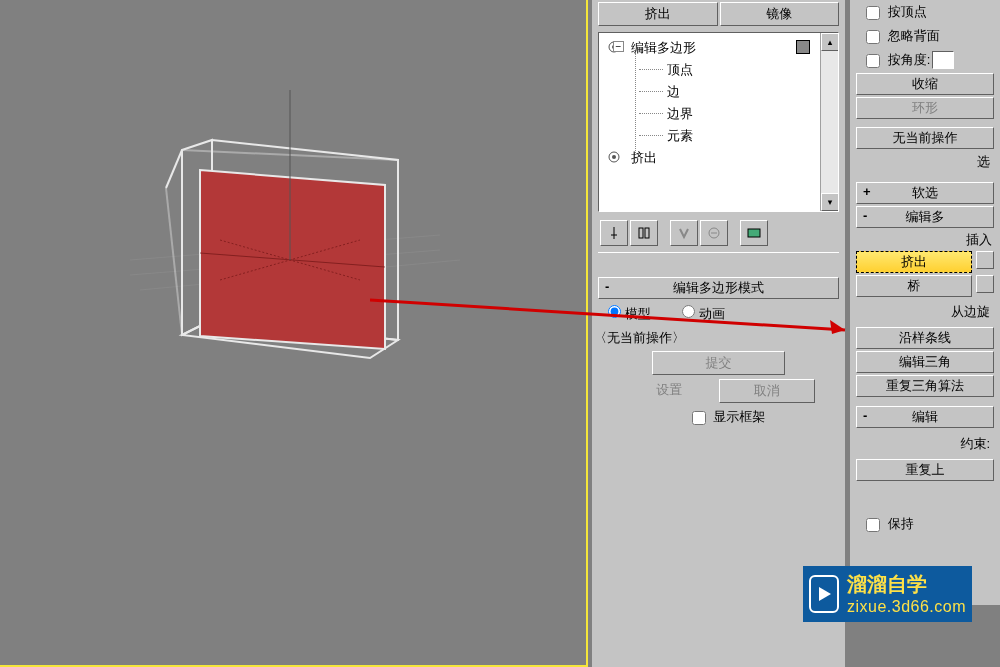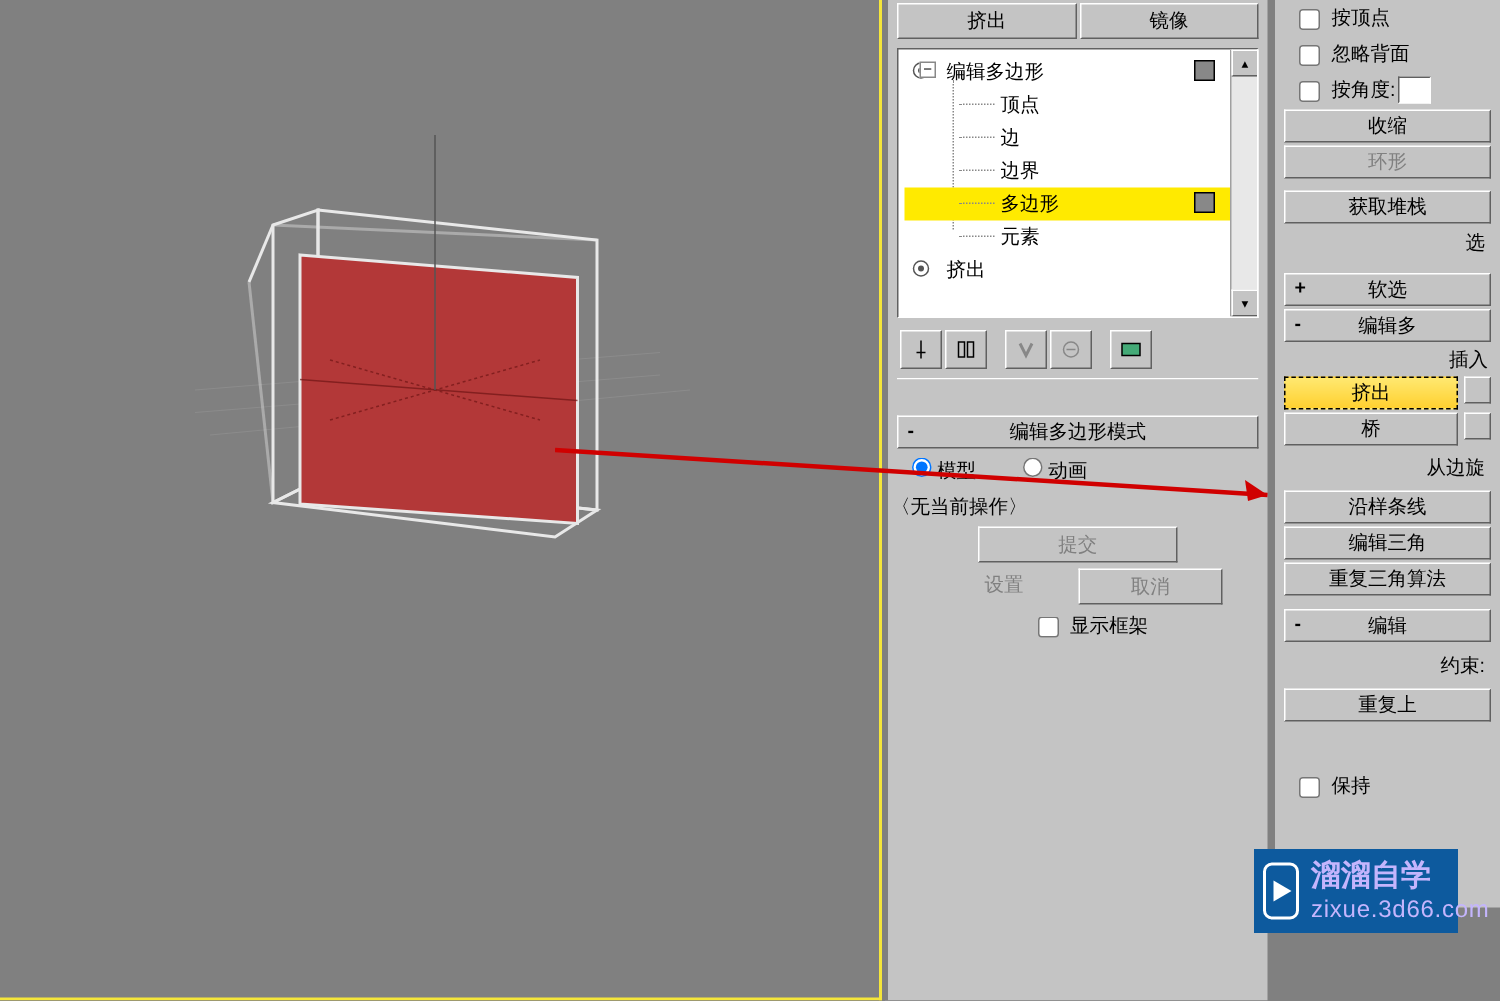--- a/index.html
+++ b/index.html
@@ -47,21 +47,21 @@
     
     .mini-btn-box { width: 18px; height: 18px; background: #c4c4c4; border: 1px solid #fff; border-right-color: #606060; border-bottom-color: #606060; display: inline-block; vertical-align: middle; margin-left: 2px; cursor: pointer; }
     
     .highlighted-btn { background: linear-gradient(#ffe870, #ffd030); border: 1px dashed #000; padding: 1px 6px; }
     
     .grid-row { display: flex; padding: 1px 6px; gap: 2px; }
     .grid-row .btn { flex: 1; padding: 1px 2px; }
     
     .red-arrow { position: absolute; left: 370px; top: 290px; width: 490px; height: 60px; pointer-events: none; z-index: 100; }
     
-    .watermark { position: absolute; right: 28px; bottom: 45px; width: 136px; height: 56px; background: #0d5a9e; color: #c4b5fd; display: flex; align-items: center; padding: 6px; z-index: 200; }
+    .watermark { position: absolute; right: 28px; bottom: 45px; width: 169px; height: 56px; background: #0d5a9e; color: #fde047; display: flex; align-items: center; padding: 6px; z-index: 200; }
     .watermark-icon { width: 38px; height: 38px; border: 2px solid #fff; border-radius: 6px; margin-right: 8px; display: flex; align-items: center; justify-content: center; }
     .watermark-text { line-height: 1.3; }
     .watermark-main { font-size: 20px; font-weight: bold; }
     .watermark-sub { font-size: 16px; letter-spacing: 0.5px; }
     
     .disabled-btn { color: #808080; }
     
     
     .box3d { position: absolute; left: 160px; top: 140px; width: 280px; height: 280px; }
     .box3d svg { width: 100%; height: 100%; overflow: visible; }
@@ -120,21 +120,20 @@
           <circle cx="7" cy="6" r="5" fill="none" stroke="#555"></circle>
           <circle cx="7" cy="6" r="2" fill="#555"></circle>
         </svg>
       <span class="tree-expand">−</span>
       <span>编辑多边形</span>
       <span class="color-swatch"></span>
     </div>
     <div class="tree-item level2"><span class="tree-dotted-h" style="left:36px;top:10px;width:24px"></span><span>顶点</span></div>
     <div class="tree-item level2"><span class="tree-dotted-h" style="left:36px;top:10px;width:24px"></span><span>边</span></div>
     <div class="tree-item level2"><span class="tree-dotted-h" style="left:36px;top:10px;width:24px"></span><span>边界</span></div>
-    <div class="tree-item level2 selected"><span class="tree-dotted-h" style="left:36px;top:10px;width:24px"></span><span>多边形</span><span class="color-swatch"></span></div>
     <div class="tree-item level2"><span class="tree-dotted-h" style="left:36px;top:10px;width:24px"></span><span>元素</span></div>
     <div class="tree-item">
       <svg class="eye-icon">
           <circle cx="7" cy="6" r="5" fill="none" stroke="#555"></circle>
           <circle cx="7" cy="6" r="2" fill="#555"></circle>
         </svg>
       <span>挤出</span>
     </div>
     <div class="scrollbar-v">
       <div class="scroll-arrow" style="top:0">▴</div>
@@ -207,21 +206,21 @@
     </div>
 
   <div class="grid-row">
       <div class="btn">收缩</div>
     </div>
   <div class="grid-row">
       <div class="btn disabled-btn">环形</div>
     </div>
   <div style="height:6px"></div>
   <div class="grid-row">
-      <div class="btn">获取堆栈</div>
+      <div class="btn">无当前操作</div>
     </div>
   <div class="grid-row" style="justify-content:flex-end">
       <span style="padding:2px 4px">选</span>
     </div>
 
   <div style="height:6px"></div>
   <div class="rollup-header"><span class="rollup-sign">+</span><span>软选</span></div>
   <div class="rollup-header"><span class="rollup-sign">-</span><span>编辑多</span></div>
 
   <div class="grid-row" style="justify-content:flex-end;padding-right:8px">

